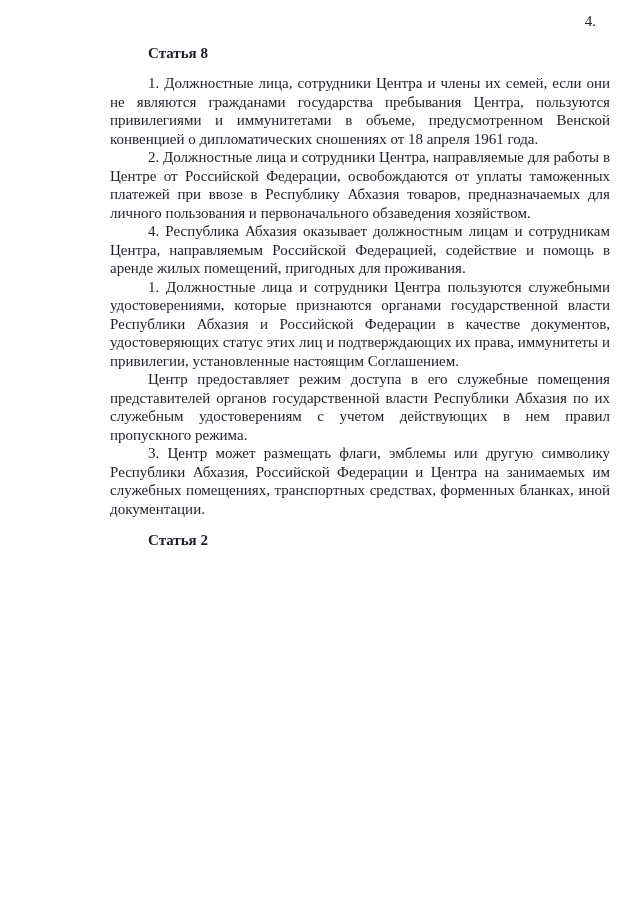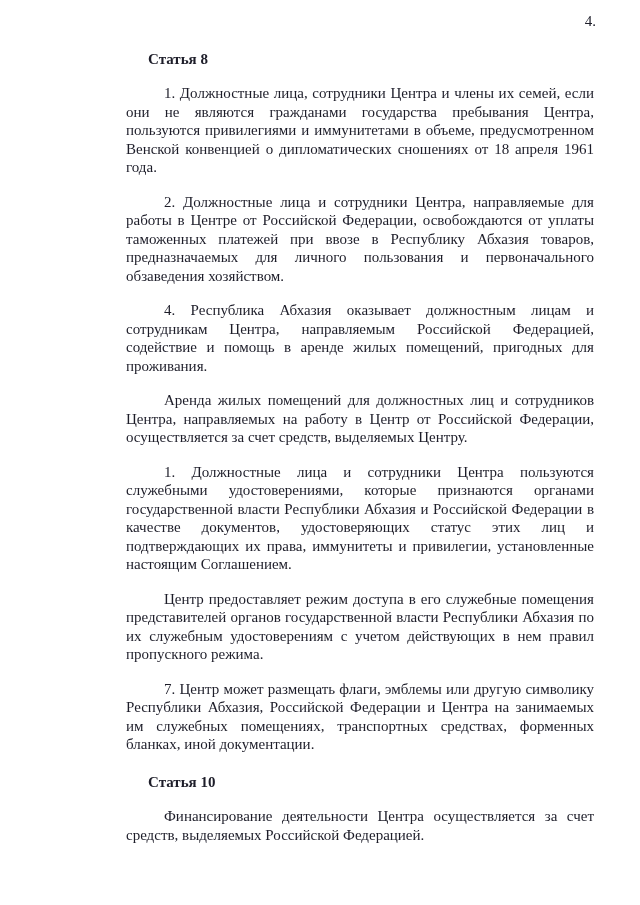--- a/index.html
+++ b/index.html
@@ -23,48 +23,46 @@
     color: #1d1d29;
     background: #ffffff;
   }
   .page-number {
     text-align: right;
     padding-right: 14px;
   }
   .article-title {
     font-size: 15px;
     font-weight: bold;
-    margin: 19px 0 12px 38px;
+    margin: 13px 0 12px 38px;
     line-height: 18.5px;
   }
   .para {
-    margin: 16px;
+    margin: 0;
     text-indent: 38px;
     text-align: justify;
   }
 </style>
 </head>
 <body>
 
 <div class="page">
 
   <div class="page-number">4.</div>
 
   <section class="article">
     <h2 class="article-title">Статья 8</h2>
     <p class="para">1. Должностные лица, сотрудники Центра и члены их семей, если они не являются гражданами государства пребывания Центра, пользуются привилегиями и иммунитетами в объеме, предусмотренном Венской конвенцией о дипломатических сношениях от 18 апреля 1961 года.</p>
     <p class="para">2. Должностные лица и сотрудники Центра, направляемые для работы в Центре от Российской Федерации, освобождаются от уплаты таможенных платежей при ввозе в Республику Абхазия товаров, предназначаемых для личного пользования и первоначального обзаведения хозяйством.</p>
     <p class="para">4. Республика Абхазия оказывает должностным лицам и сотрудникам Центра, направляемым Российской Федерацией, содействие и помощь в аренде жилых помещений, пригодных для проживания.</p>
-    <p class="para">Аренда жилых помещений для должностных лиц и сотрудников Центра, направляемых на работу в Центр от Российской Федерации, осуществляется за счет средств, выделяемых Центру.</p>
   </section>
 
   <section class="article">
     <p class="para">1. Должностные лица и сотрудники Центра пользуются служебными удостоверениями, которые признаются органами государственной власти Республики Абхазия и Российской Федерации в качестве документов, удостоверяющих статус этих лиц и подтверждающих их права, иммунитеты и привилегии, установленные настоящим Соглашением.</p>
     <p class="para">Центр предоставляет режим доступа в его служебные помещения представителей органов государственной власти Республики Абхазия по их служебным удостоверениям с учетом действующих в нем правил пропускного режима.</p>
-    <p class="para">7. Центр может размещать флаги, эмблемы или другую символику Республики Абхазия, Российской Федерации и Центра на занимаемых им служебных помещениях, транспортных средствах, форменных бланках, иной документации.</p>
+    <p class="para">3. Центр может размещать флаги, эмблемы или другую символику Республики Абхазия, Российской Федерации и Центра на занимаемых им служебных помещениях, транспортных средствах, форменных бланках, иной документации.</p>
   </section>
 
   <section class="article">
-    <h2 class="article-title">Статья 10</h2>
-    <p class="para">Финансирование деятельности Центра осуществляется за счет средств, выделяемых Российской Федерацией.</p>
+    <h2 class="article-title">Статья 2</h2>
   </section>
 
 </div>
 
 </body></html>

